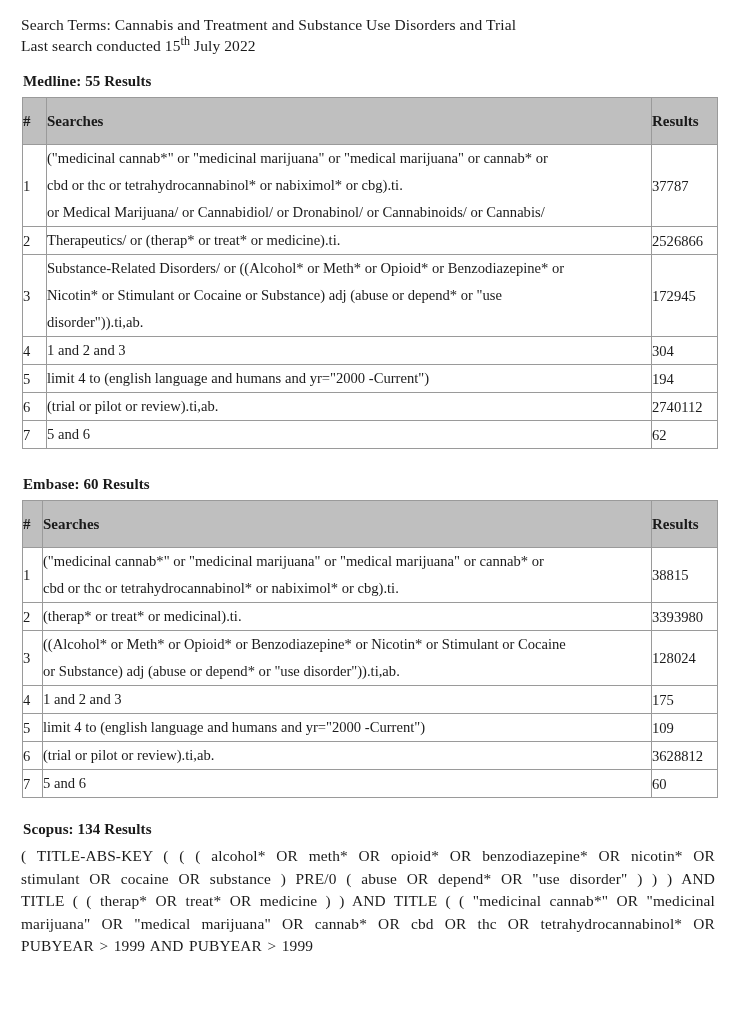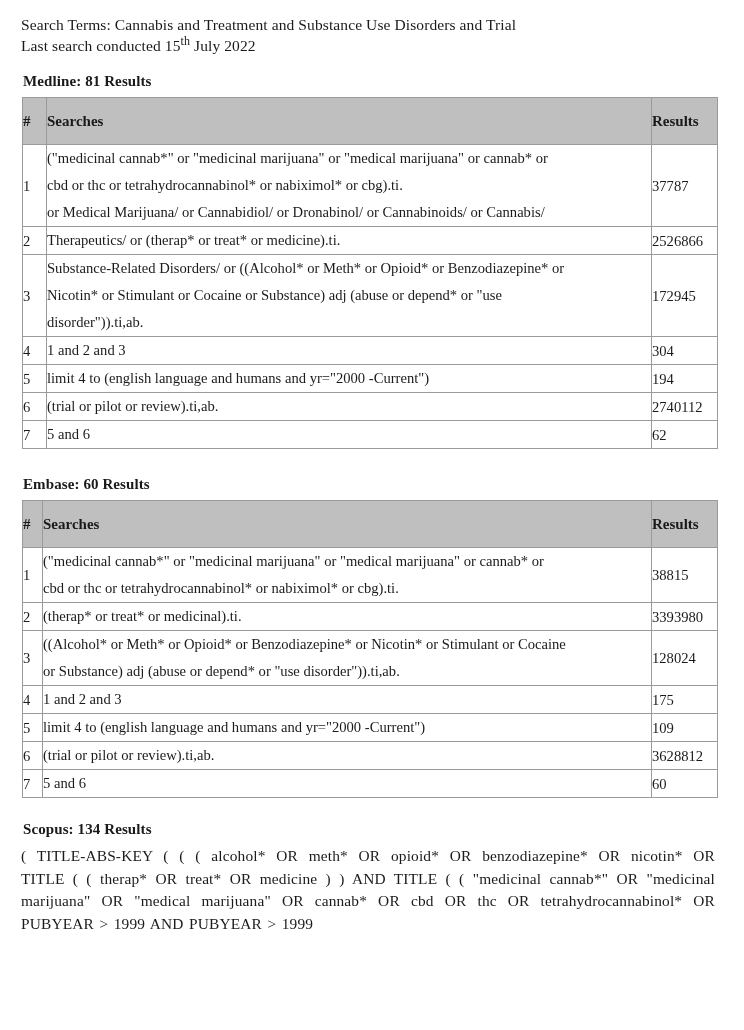--- a/index.html
+++ b/index.html
@@ -137,21 +137,21 @@
 
     <div class="header-block">
       <div class="header-line">
         <span>Search Terms: Cannabis and Treatment and Substance Use Disorders and Trial</span>
       </div>
       <div class="header-line">
         <span>Last search conducted 15</span><span class="sup">th</span><span> July 2022</span>
       </div>
     </div>
 
-    <div class="section-heading">Medline: 81 Results</div>
+    <div class="section-heading">Medline: 55 Results</div>
 
     <table class="search-table medline">
       <colgroup>
         <col class="w-num">
           <col class="w-search">
           <col class="w-results">
       </colgroup>
       <thead>
         <tr>
           <th class="col-num">#</th>
@@ -285,20 +285,21 @@
           </td>
           <td class="col-results">60</td>
         </tr>
       </tbody>
     </table>
 
     <div class="scopus-block">
       <div class="section-heading">Scopus: 134 Results</div>
       <div class="scopus-query">
         <span class="ln j">( TITLE-ABS-KEY ( ( ( alcohol*  OR  meth*  OR  opioid*  OR  benzodiazepine*  OR  nicotin*  OR</span>
+        <span class="ln j">stimulant  OR  cocaine  OR  substance )  PRE/0  ( abuse  OR  depend*  OR  "use disorder" ) ) )  AND</span>
         <span class="ln j">TITLE ( ( therap*  OR  treat*  OR  medicine ) )  AND  TITLE ( ( "medicinal cannab*"  OR  "medicinal</span>
         <span class="ln j">marijuana"  OR  "medical marijuana"  OR  cannab*  OR  cbd  OR  thc  OR  tetrahydrocannabinol*  OR</span>
         <span class="ln">PUBYEAR &gt; 1999  AND  PUBYEAR &gt; 1999</span>
       </div>
     </div>
 
   </div>
 </div>
 
 </body></html>

